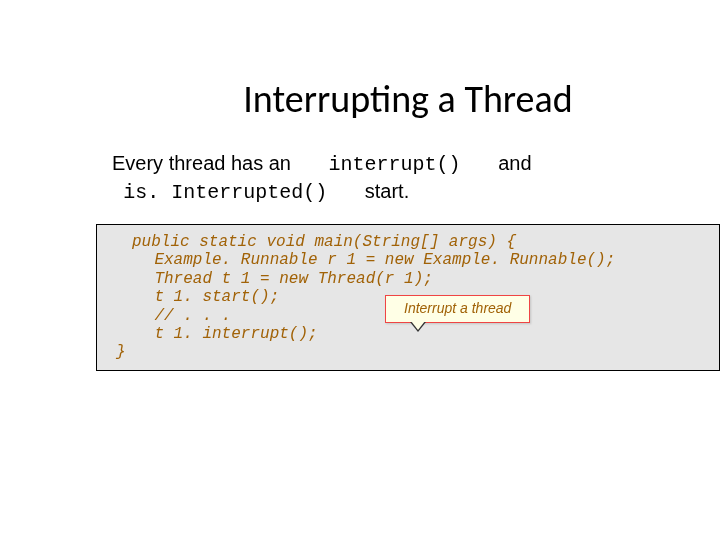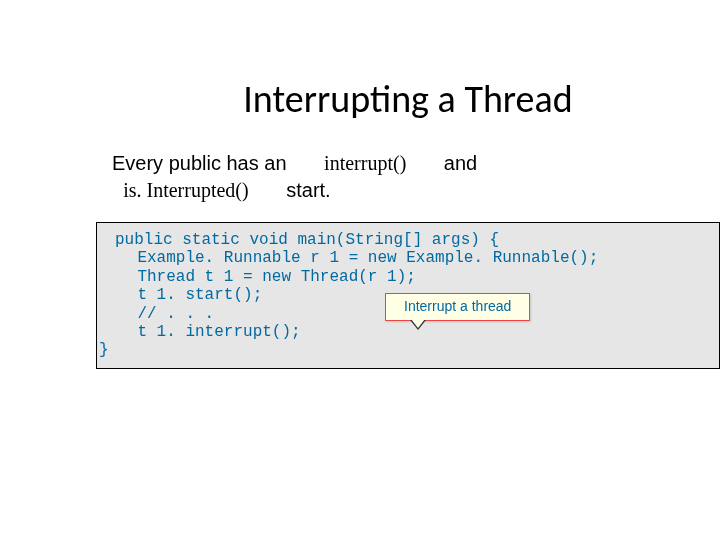--- a/index.html
+++ b/index.html
@@ -31,34 +31,35 @@
       margin-bottom: 28px;
     }
     .intro {
       font-size: 20px;
       color: #000;
       line-height: 1.35;
       margin-bottom: 18px;
       margin-left: 8px;
     }
     .intro .mono {
-      font-family: Liberation Serif, serif;
+      font-family: Liberation Mono, monospace;
     }
     .codebox {
       background: #e6e6e6;
       border: 1px solid #000;
-      padding: 8px 2px;
+      padding: 8px 19px;
       margin-left: 8px;
       margin-right: 8px;
       font-family: "Courier New", Courier, monospace;
       font-size: 16px;
       line-height: 1.15;
       white-space: pre;
       position: relative;
-      color: #0369a1;
+      color: #a16207;
+      font-style: italic;
     }
     .callout {
       position: absolute;
       background: #ffffe6;
       border: 1px solid #ef4444;
       font-family: Arial, sans-serif;
       font-size: 14px;
       padding: 4px 18px 6px 18px;
       top: 54px;
       left: 272px;
@@ -88,21 +89,21 @@
       z-index: 1;
     }
   </style>
 </head>
 <body>
 
 <div class="slide">
   <h1 class="title">Interrupting a Thread</h1>
 
   <p class="intro">
-    <span>Every public has an </span><span class="mono">interrupt()</span><span> and </span><br>
+    <span>Every thread has an </span><span class="mono">interrupt()</span><span> and </span><br>
     &nbsp;&nbsp;<span class="mono">is. Interrupted()</span><span> start.</span>
   </p>
 
   <div class="codebox"><span>public static void main(String[] args) {
     Example. Runnable r 1 = new Example. Runnable();
     Thread t 1 = new Thread(r 1);
     t 1. start();
     // . . .
     t 1. interrupt();
 }</span><div class="callout">Interrupt a thread</div></div>

